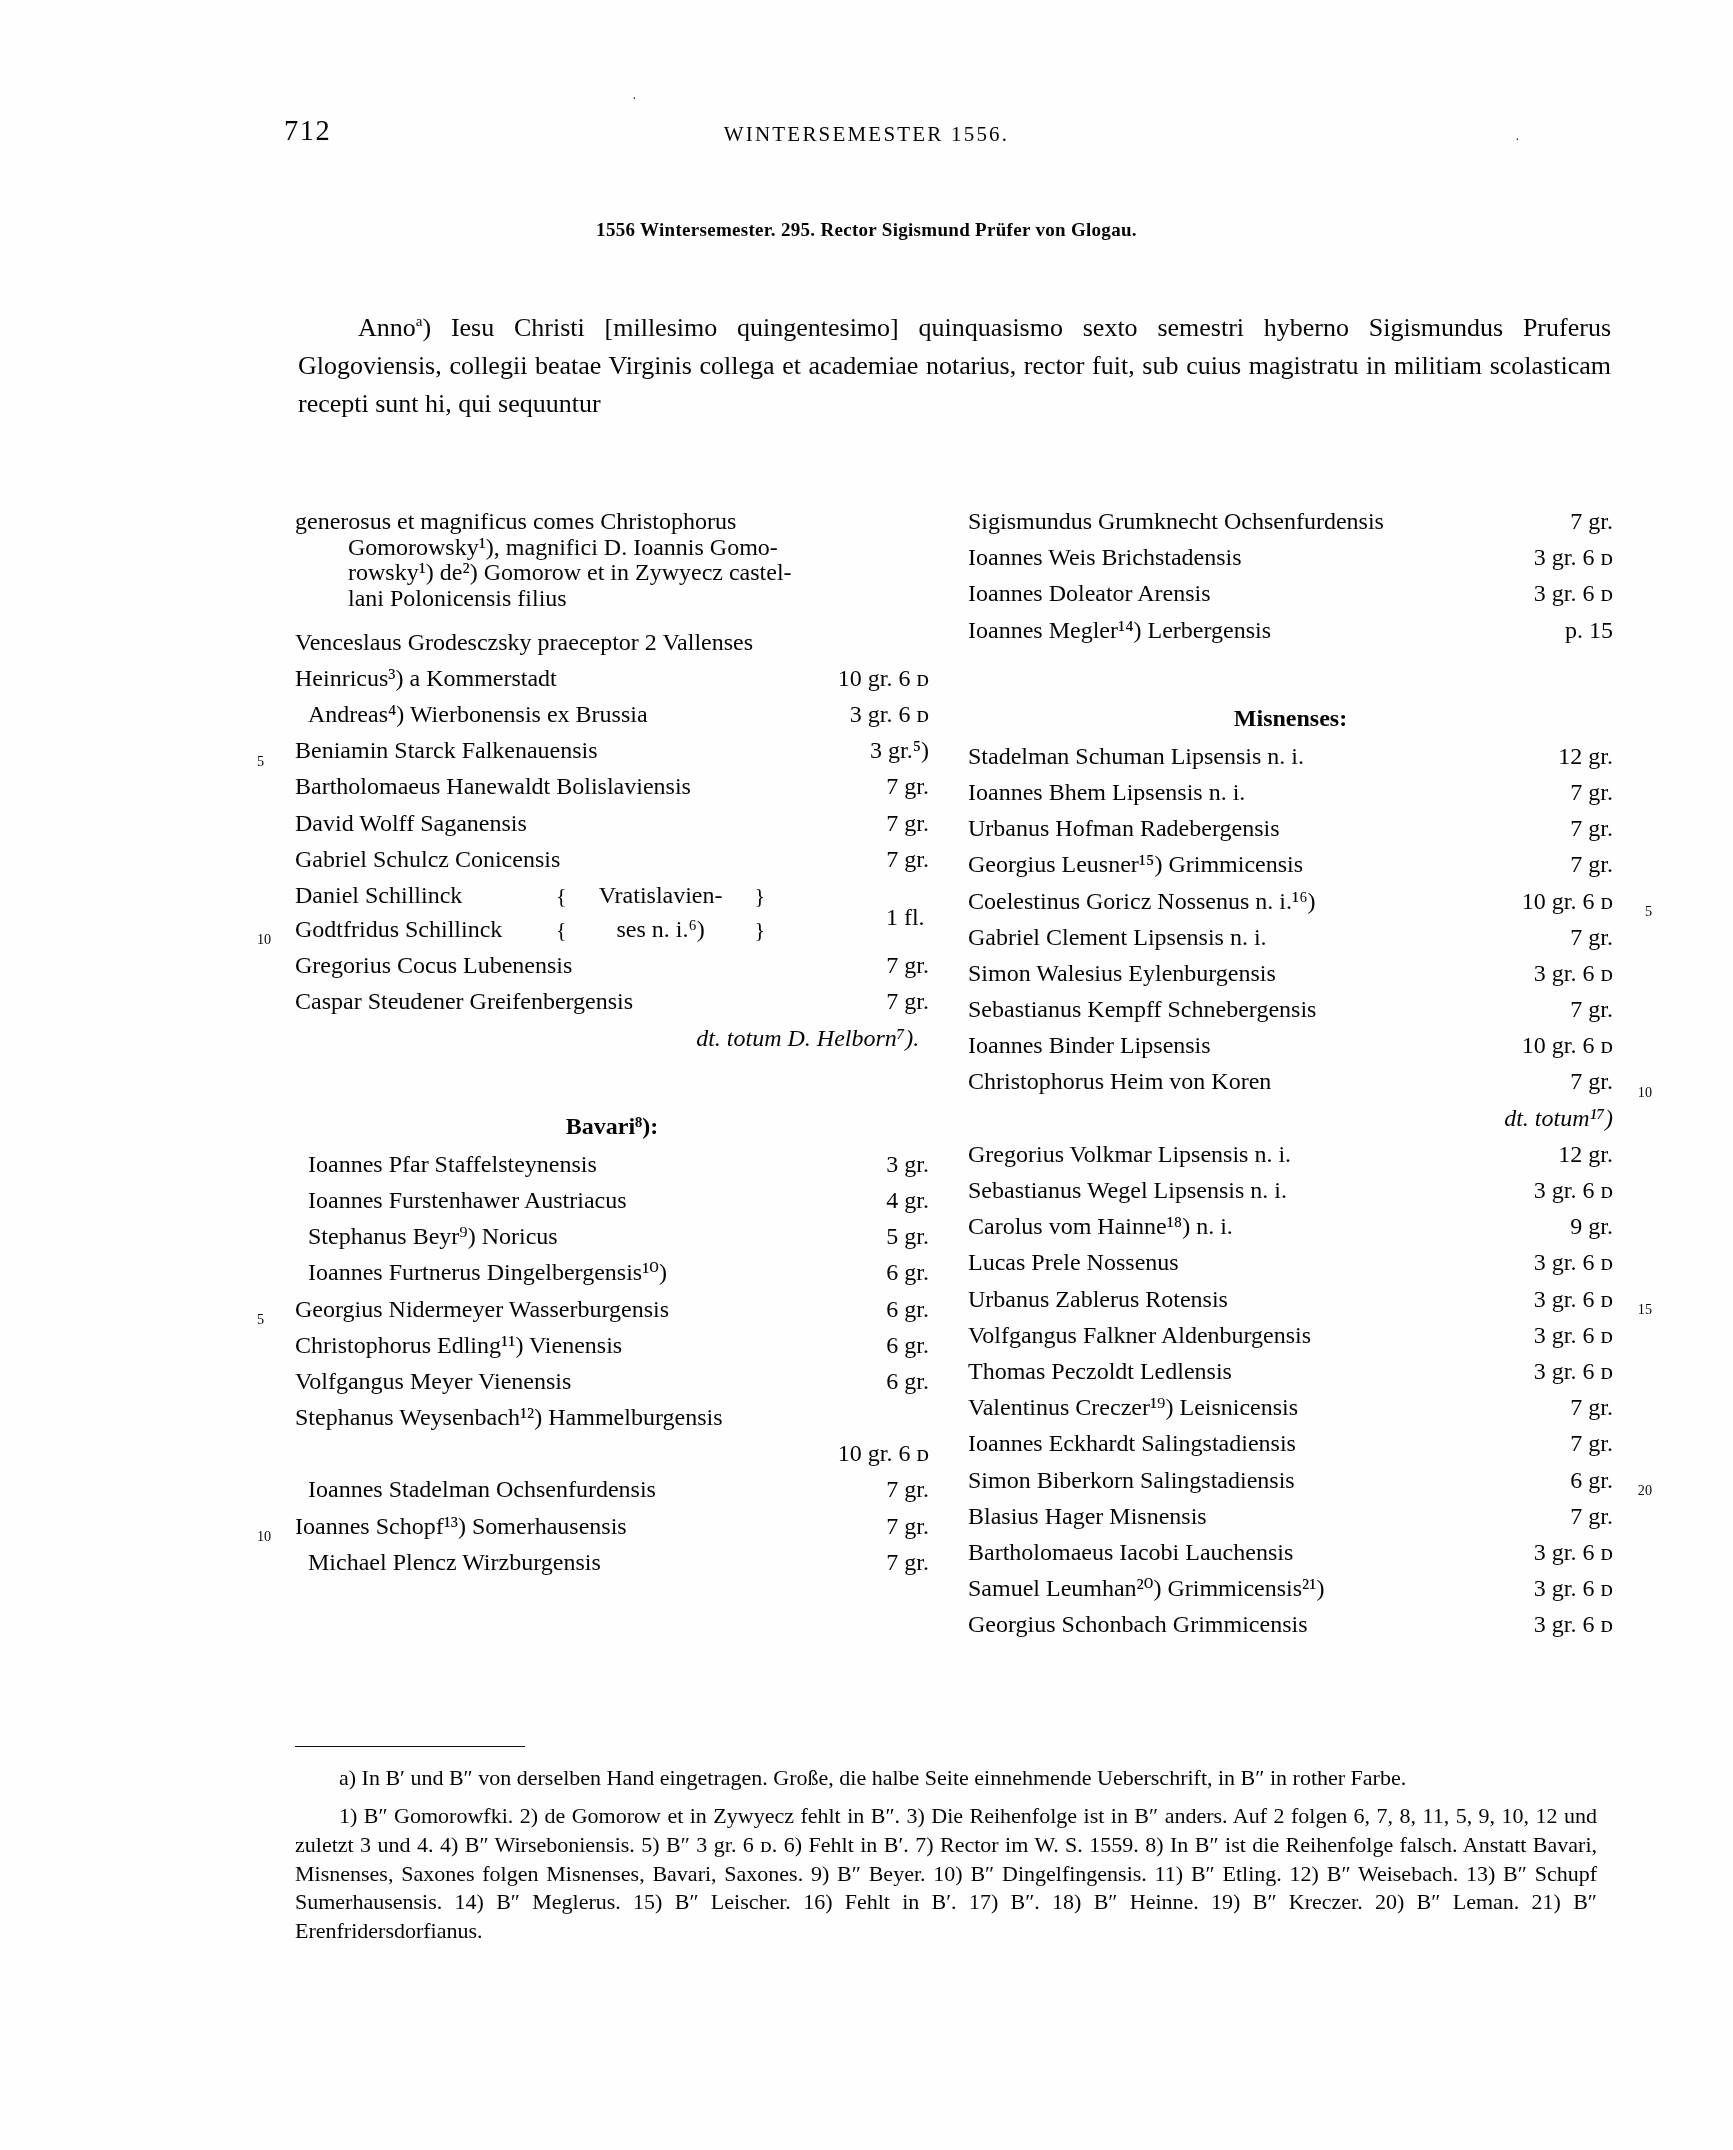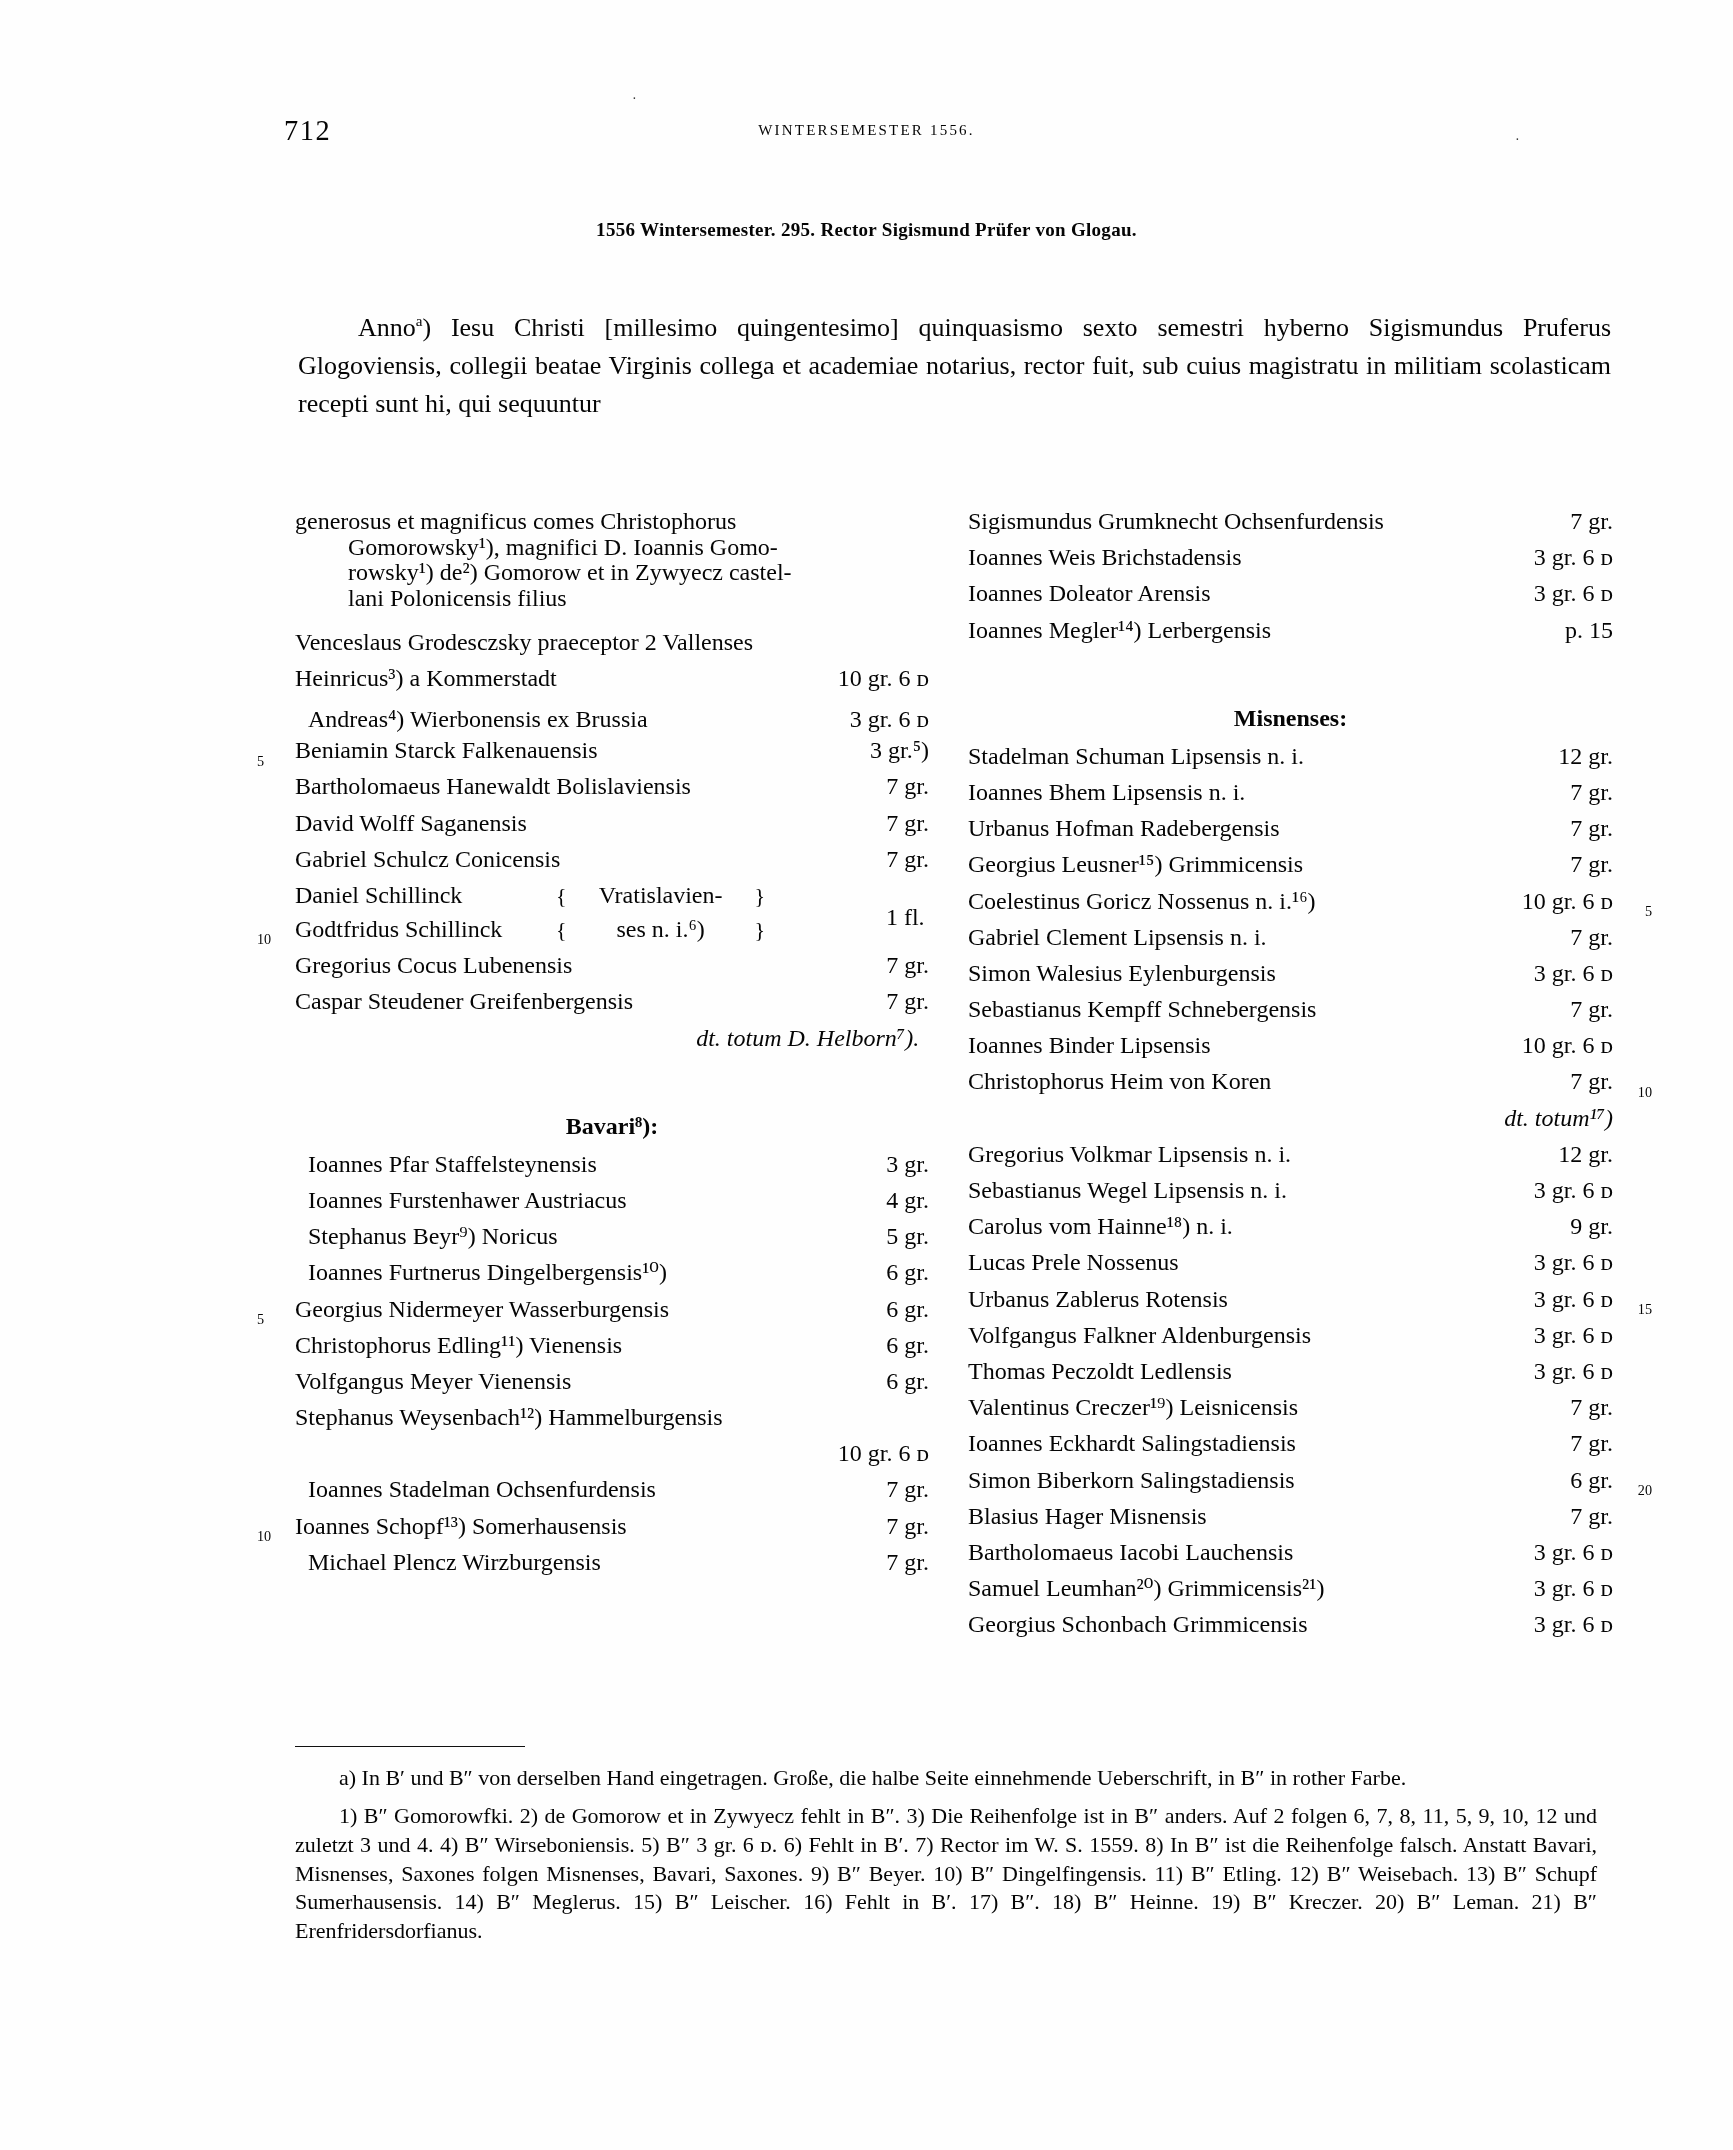--- a/index.html
+++ b/index.html
@@ -33,21 +33,21 @@
     top: 0;
     font-size: 28.4px;
     letter-spacing: 1.6px;
   }
   .runtitle {
     position: absolute;
     left: 0;
     top: 6.6px;
     width: 1733px;
     text-align: center;
-    font-size: 15px;
+    font-size: 21px;
     letter-spacing: 2.2px;
   }
   .corner-tick {
     position: absolute;
     font-size: 14.2px;
     color: #333;
   }
 
   
   .main-heading {
@@ -222,21 +222,21 @@
     </div>
 
     <div class="entry" style="margin-top:5.5px;">
       <span class="nm">Venceslaus Grodesczsky praeceptor 2 Vallenses</span>
       <span class="amt"></span>
     </div>
     <div class="entry">
       <span class="nm">Heinricus³) a Kommerstadt</span>
       <span class="amt">10 gr. 6 ᴅ</span>
     </div>
-    <div class="entry" style="padding-left:13px;align-items:center;">
+    <div class="entry" style="padding-left:13px;">
       <span class="nm">Andreas⁴) Wierbonensis ex Brussia</span>
       <span class="amt">3 gr. 6 ᴅ</span>
     </div>
     <div class="entry">
       <span class="lineno">5</span>
       <span class="nm">Beniamin Starck Falkenauensis</span>
       <span class="amt">3 gr.⁵)</span>
     </div>
     <div class="entry">
       <span class="nm">Bartholomaeus Hanewaldt Bolislaviensis</span>

